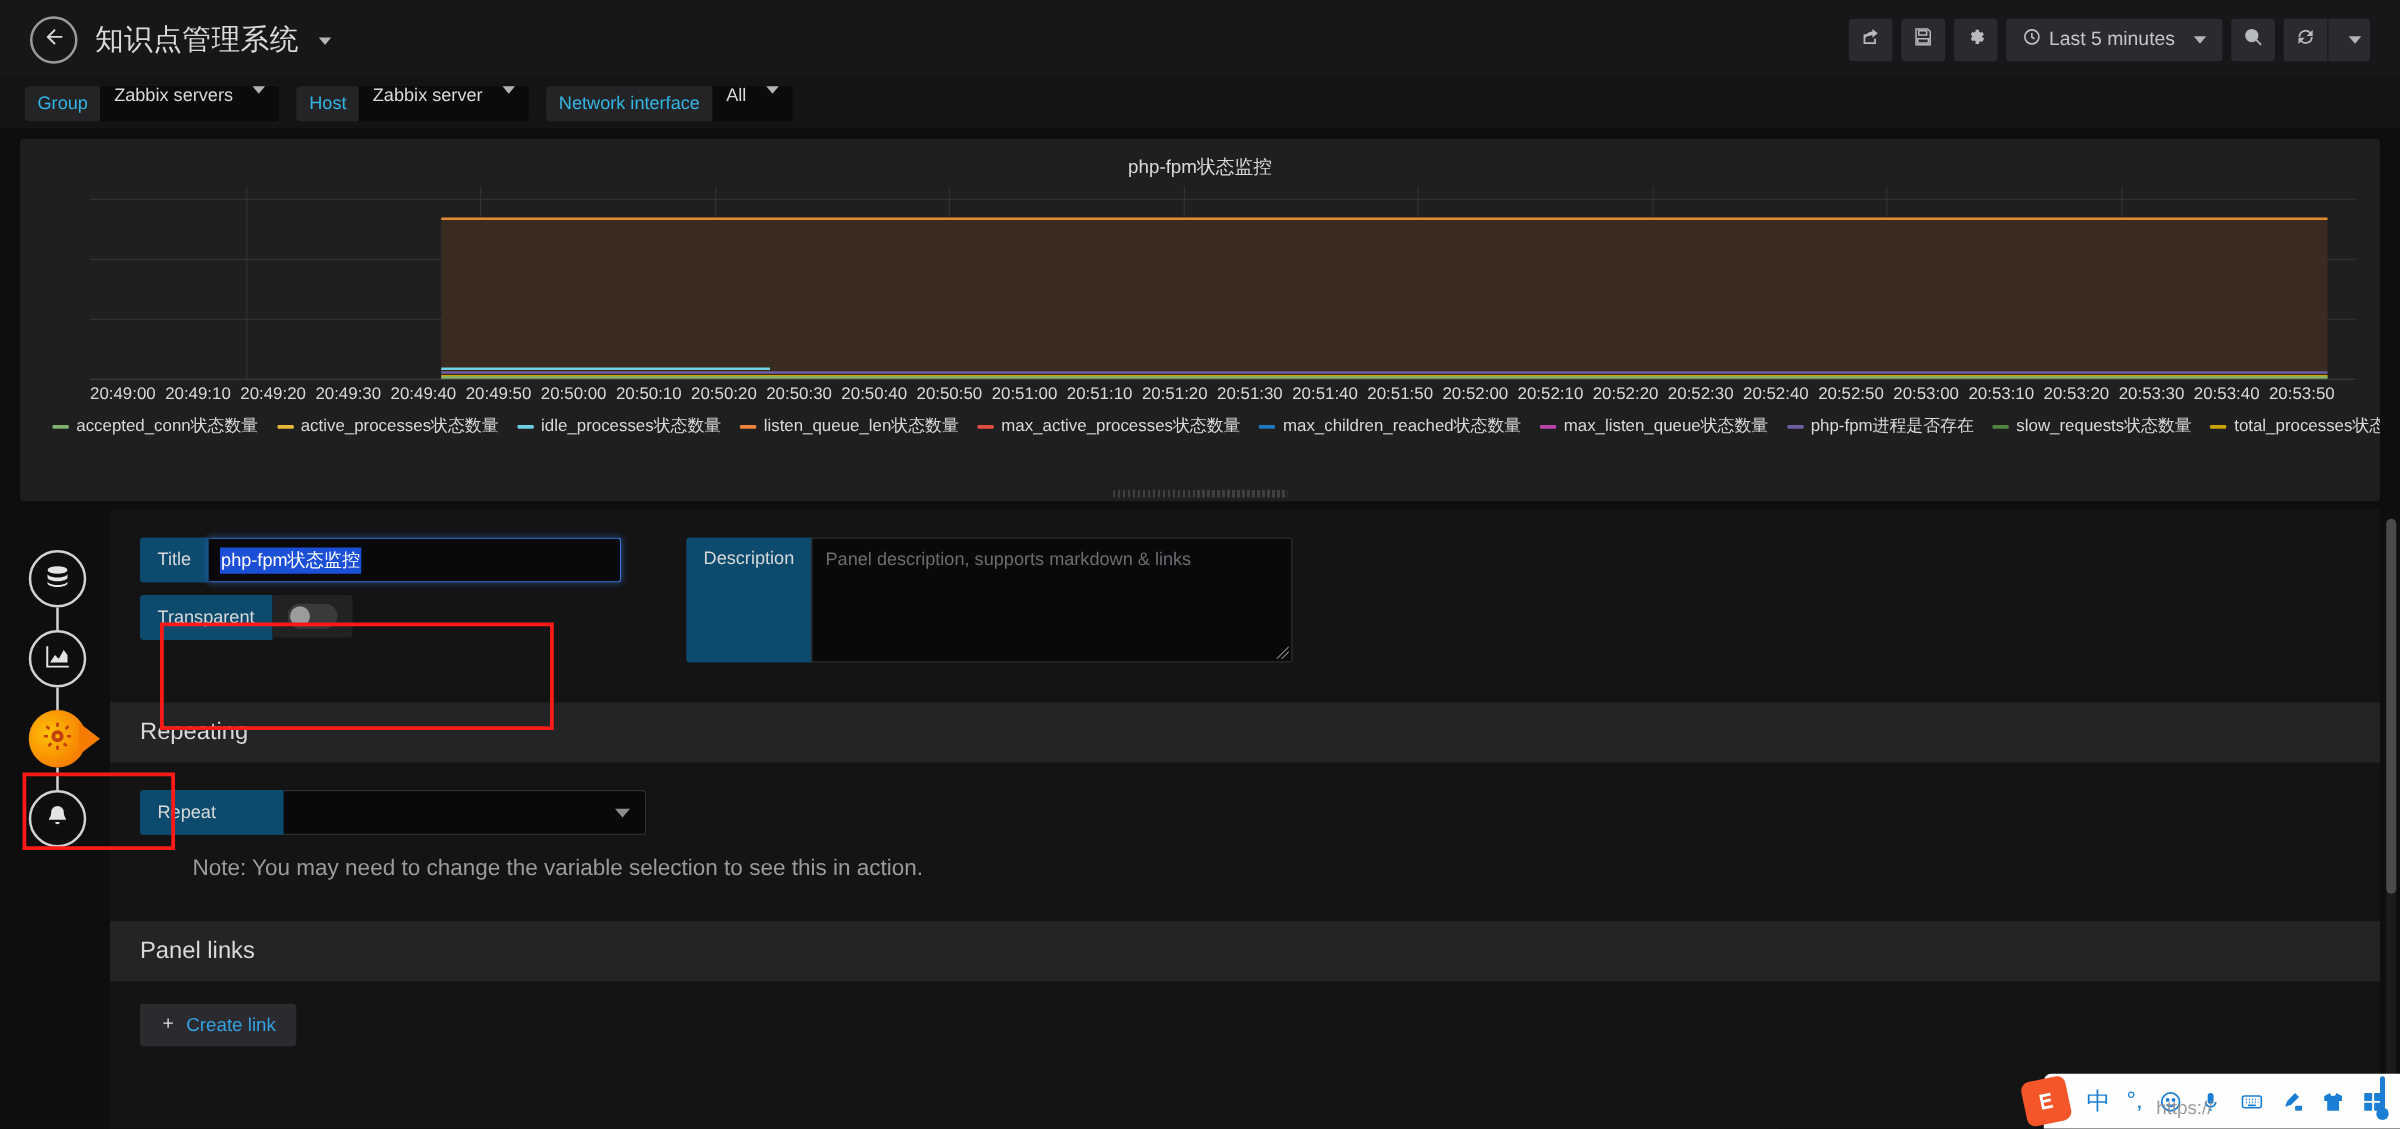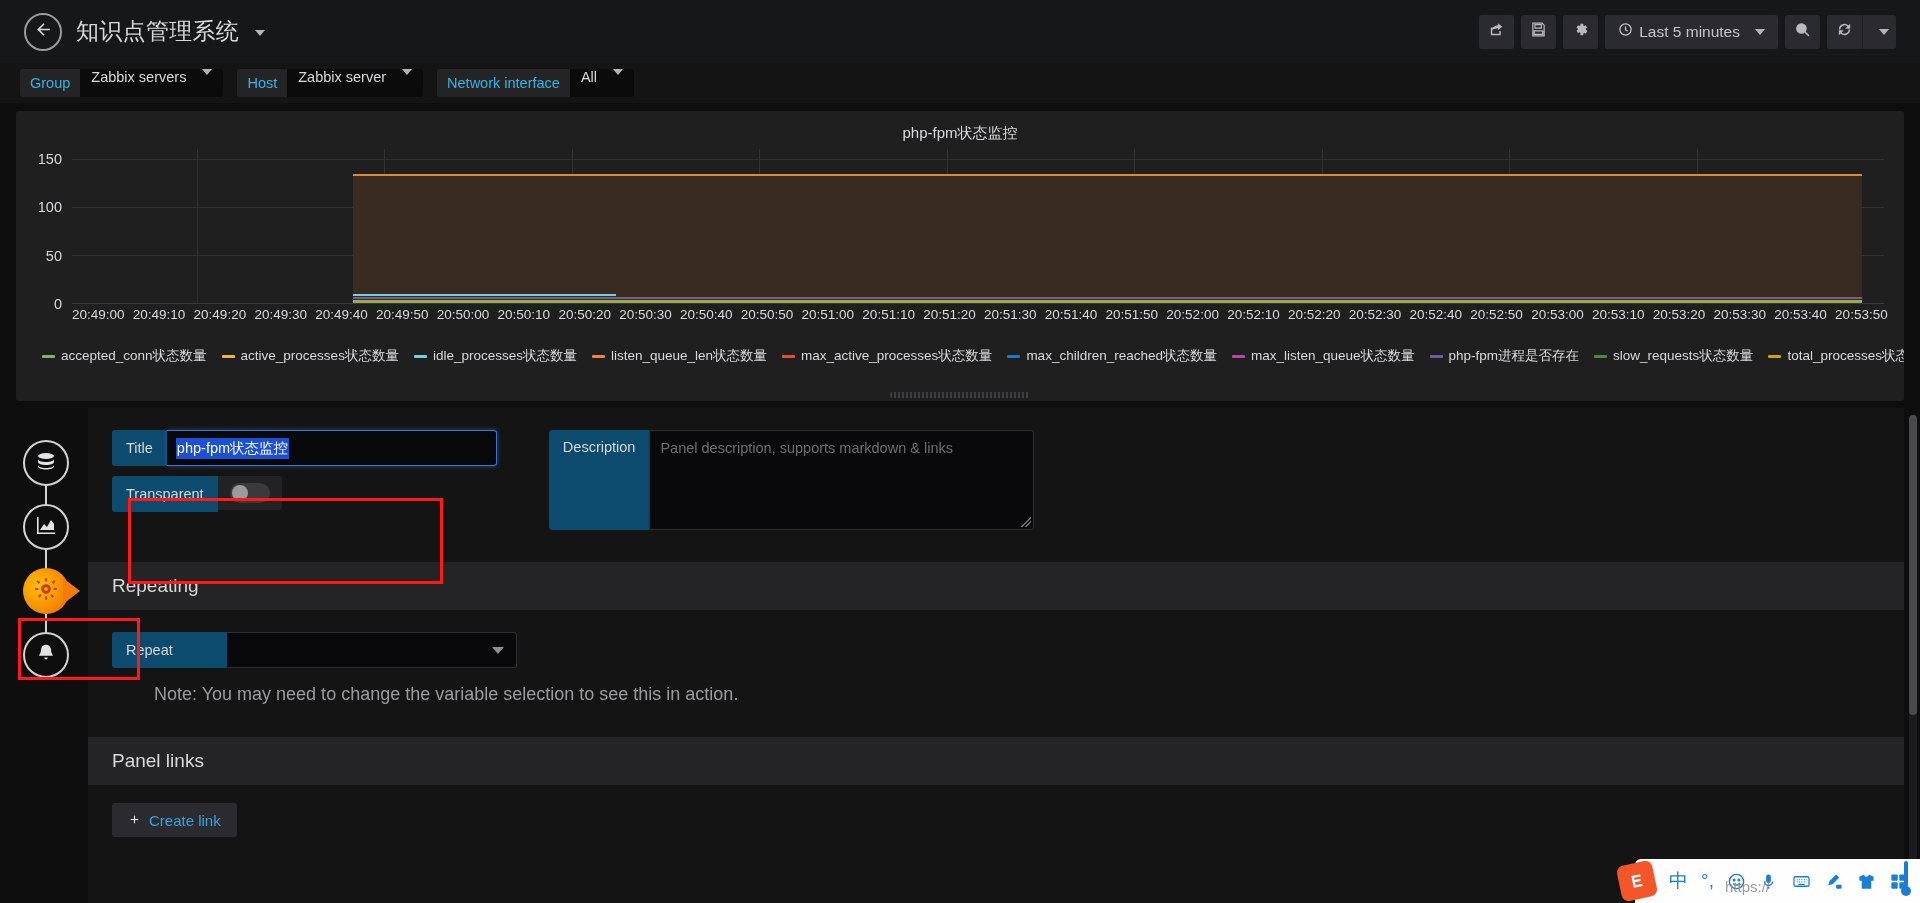--- a/index.html
+++ b/index.html
@@ -103,31 +103,31 @@
   }
   .orange-area {
     position: absolute; left: 15.5%; right: 1.2%; bottom: 0;
     height: 84%; background: #3a2b21;
     border-top: 2px solid #e2892f;
   }
   .series-line {
     position: absolute; left: 15.5%; right: 1.2%; height: 2px;
   }
   .x-labels {
-    position: absolute; left: 56px; right: 2px; top: 158px;
+    position: absolute; left: 56px; right: 22px; top: 158px;
     display: flex; justify-content: space-between;
   }
   .x-labels span { color: #d8d9da; font-size: 13.5px; }
   .legend {
     display: flex; flex-wrap: nowrap; align-items: center;
     gap: 15px; padding: 8px 18px 0 26px; overflow: hidden;
   }
   .legend-item {
     display: flex; align-items: center; gap: 6px;
-    color: #d8d9da; font-size: 13.5px; white-space: nowrap; cursor: pointer; margin-top: 15px;
+    color: #d8d9da; font-size: 13.5px; white-space: nowrap; cursor: pointer;
   }
   .legend-swatch { width: 13px; height: 3px; border-radius: 1px; flex: none; }
   .resize-handle {
     position: absolute; bottom: 3px; left: 50%; transform: translateX(-50%);
     width: 140px; height: 6px; cursor: ns-resize;
     background: repeating-linear-gradient(90deg,#4a4a4d 0 2px,transparent 2px 4px);
     opacity: .75; border-radius: 2px;
   }
 
   
@@ -353,26 +353,20 @@
       <span>All</span>
       <span class="caret-down"></span>
     </div>
   </div>
 </div>
 
 <div class="panel">
   <div class="panel-title">php-fpm状态监控</div>
 
   <div class="graph-wrap">
-    <div class="y-labels">
-      <span style="top:6.3%">150</span>
-      <span style="top:37.5%">100</span>
-      <span style="top:68.8%">50</span>
-      <span style="top:100%">0</span>
-    </div>
 
     <div class="plot">
       <div class="gridline-h" style="top:6.3%"></div>
       <div class="gridline-h" style="top:37.5%"></div>
       <div class="gridline-h" style="top:68.8%"></div>
 
       <div class="gridline-v" style="left:6.9%"></div>
       <div class="gridline-v" style="left:17.2%"></div>
       <div class="gridline-v" style="left:27.6%"></div>
       <div class="gridline-v" style="left:37.9%"></div>

